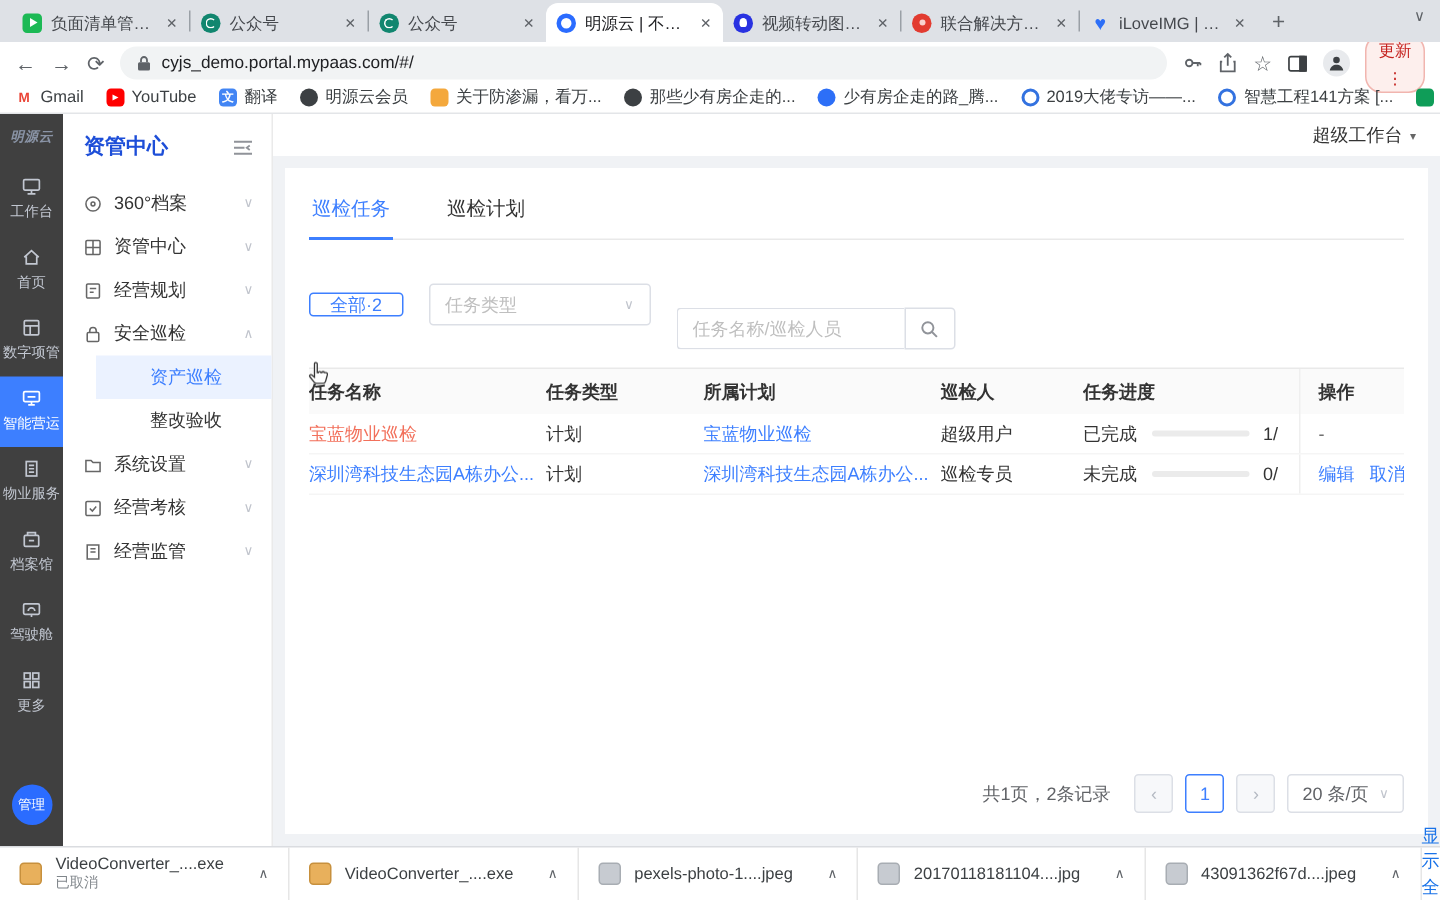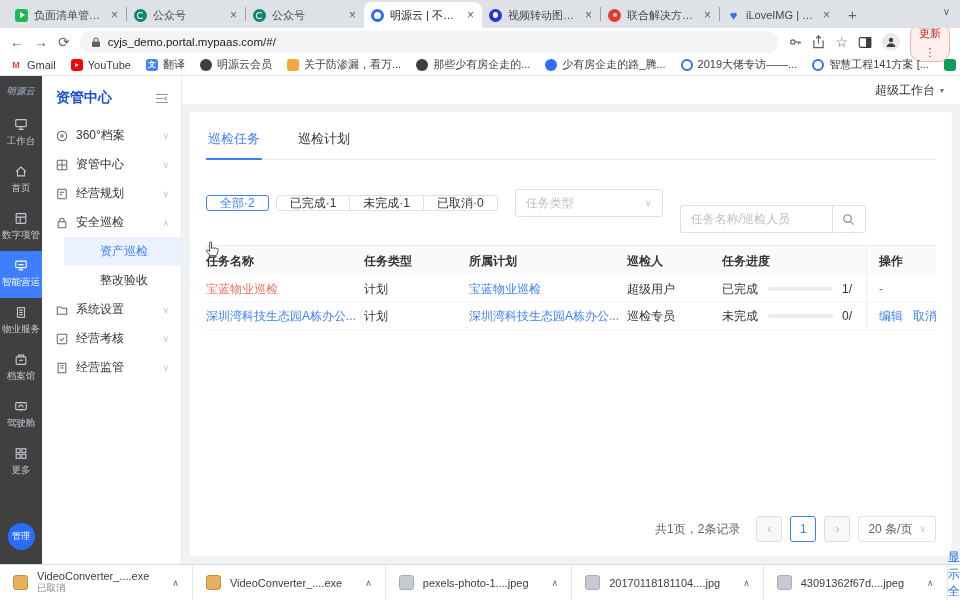--- a/index.html
+++ b/index.html
@@ -412,25 +412,20 @@
     </div>
 
     <div class="card">
       <div class="ctabs">
         <span class="ctab active">巡检任务</span>
         <span class="ctab">巡检计划</span>
       </div>
 
       <div class="filters">
         <span class="fbtn active">全部·2</span>
-        <span class="fgroup">
-          <span class="fbtn">已完成·1</span>
-          <span class="fbtn">未完成·1</span>
-          <span class="fbtn">已取消·0</span>
-        </span>
         <span class="sel">
           <span class="ph">任务类型</span>
           <span class="chv">∨</span>
         </span>
         <span class="searchbox">
           <input placeholder="任务名称/巡检人员" style="">
           <span class="search-btn">
             <svg width="13" height="13" viewBox="0 0 14 14" fill="none" stroke="#909399" stroke-width="1.4">
                 <circle cx="6" cy="6" r="4"></circle>
                 <path d="M9 9l3.5 3.5"></path>

